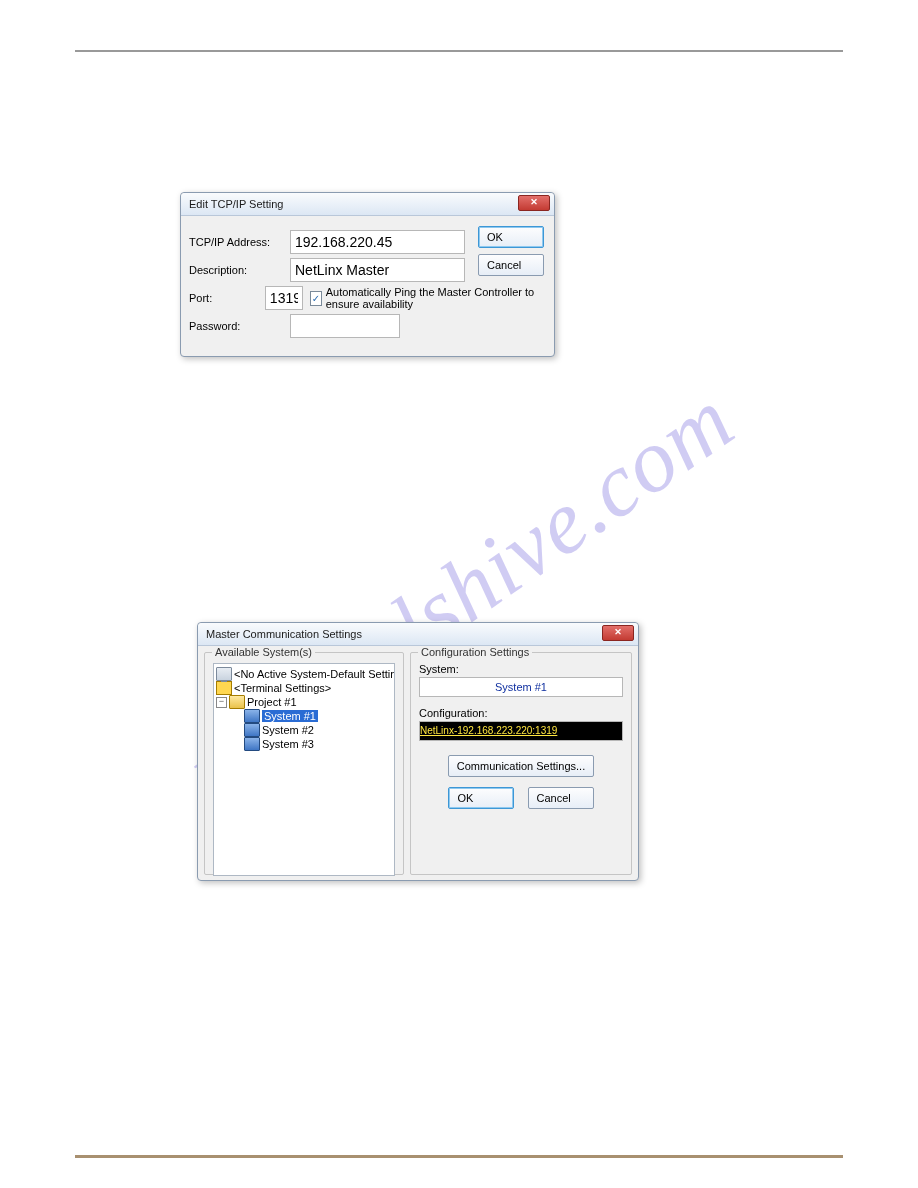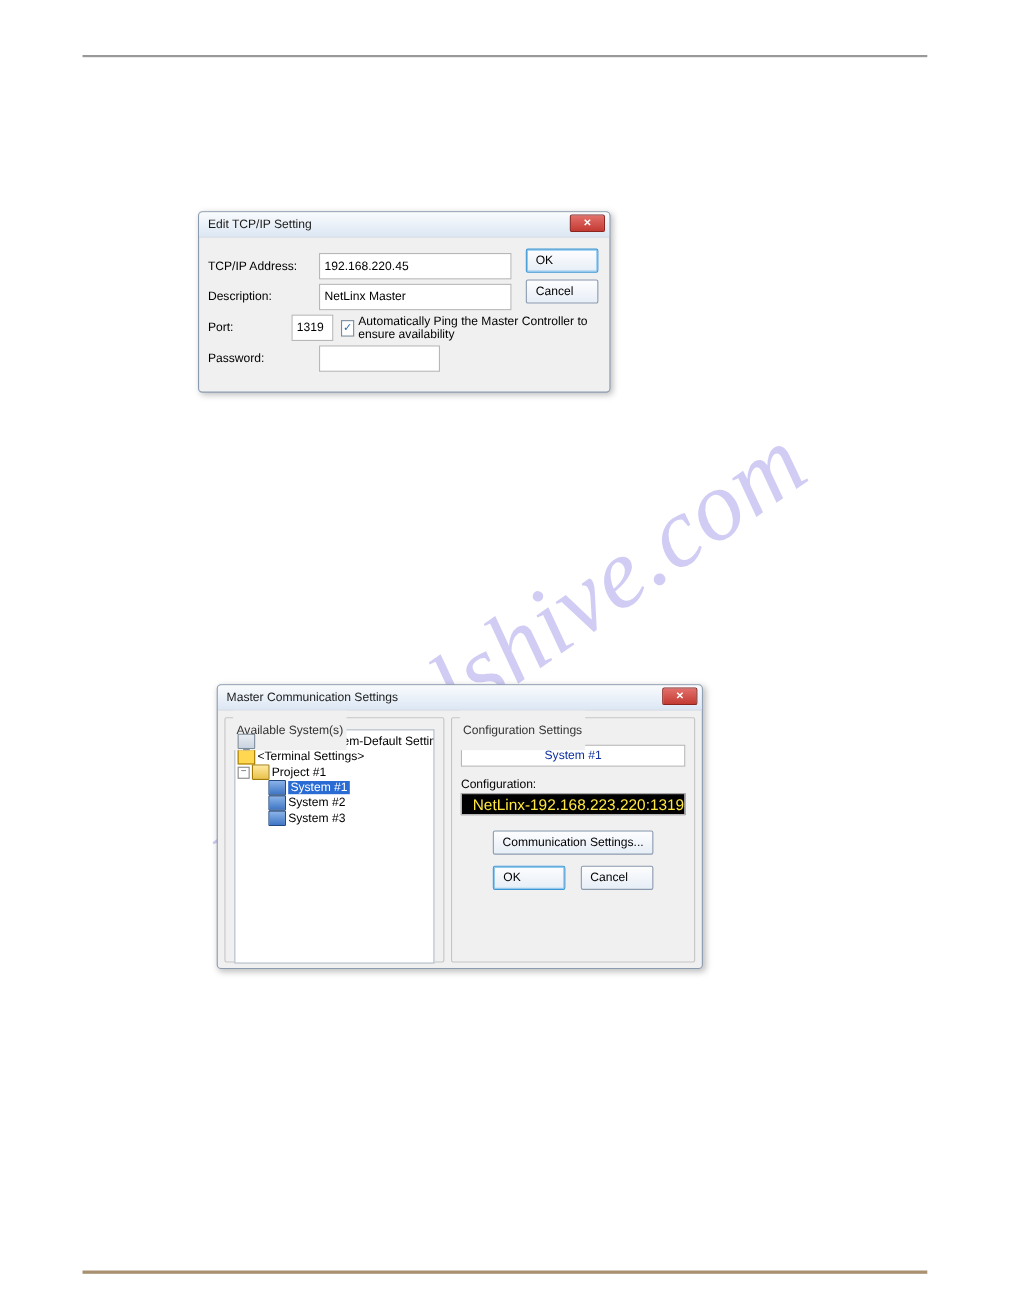--- a/index.html
+++ b/index.html
@@ -88,21 +88,21 @@
   .form-label {
     width: 95px;
     padding-right: 6px;
     font-size: 11px;
     color: #000;
   }
   input[type="text"], input[type="password"] {
     border: 1px solid #b7b7b7;
     height: 18px;
     padding: 11px 4px;
-    font-size: 11px;
+    font-size: 14px;
     background: #fff;
     box-sizing: border-box;
   }
   .btn {
     height: 22px;
     border: 1px solid #8a9bb0;
     border-radius: 2px;
     background: linear-gradient(to bottom, #fdfdfe, #e7eef7);
     font-size: 11px;
     padding: 0 8px;
@@ -174,21 +174,21 @@
     border-radius: 2px;
     background: #f0f0f0;
     position: relative;
     padding: 10px 8px 8px 8px;
   }
   .group-title {
     position: absolute;
     top: -7px;
     left: 7px;
     background: #f0f0f0;
-    padding: 12px 3px;
+    padding: 0 3px;
     font-size: 11px;
     color: #333;
   }
   #avail-group { width: 182px; }
   #config-group { flex: 1; }
   .tree {
     background: #fff;
     border: 1px solid #aeb8c4;
     height: 205px;
     padding: 3px 2px;
@@ -232,25 +232,26 @@
     height: 18px;
     text-align: center;
     line-height: 18px;
     font-size: 11px;
     color: #1030a0;
   }
   .conf-box {
     background: #000;
     border: 1px solid #b7b7b7;
     height: 18px;
-    text-align: right;
+    text-align: left;
     line-height: 18px;
-    font-size: 14px;
+    font-size: 10px;
     color: #ffe640;
     font-family: Arial, sans-serif;
+    text-decoration: underline;
   }
   .btn-row { text-align: center; margin-top: 14px; }
 
   
   .ic-monitor { background: linear-gradient(#e8edf3,#c9d3df); border:1px solid #7c8a9b; border-radius:1px; position:relative; }
   .ic-monitor::after { content:""; position:absolute; bottom:-2px; left:4px; right:4px; height:1px; background:#7c8a9b; }
   .ic-terminal { background:#ffd750; border:1px solid #a57c00; }
   .ic-folder { background: linear-gradient(#ffe9a0,#e9c24a); border:1px solid #a57c00; border-radius:1px; }
   .ic-sys { background: linear-gradient(#8ab3e9,#3f76c5); border:1px solid #234a80; border-radius:1px; }
 

